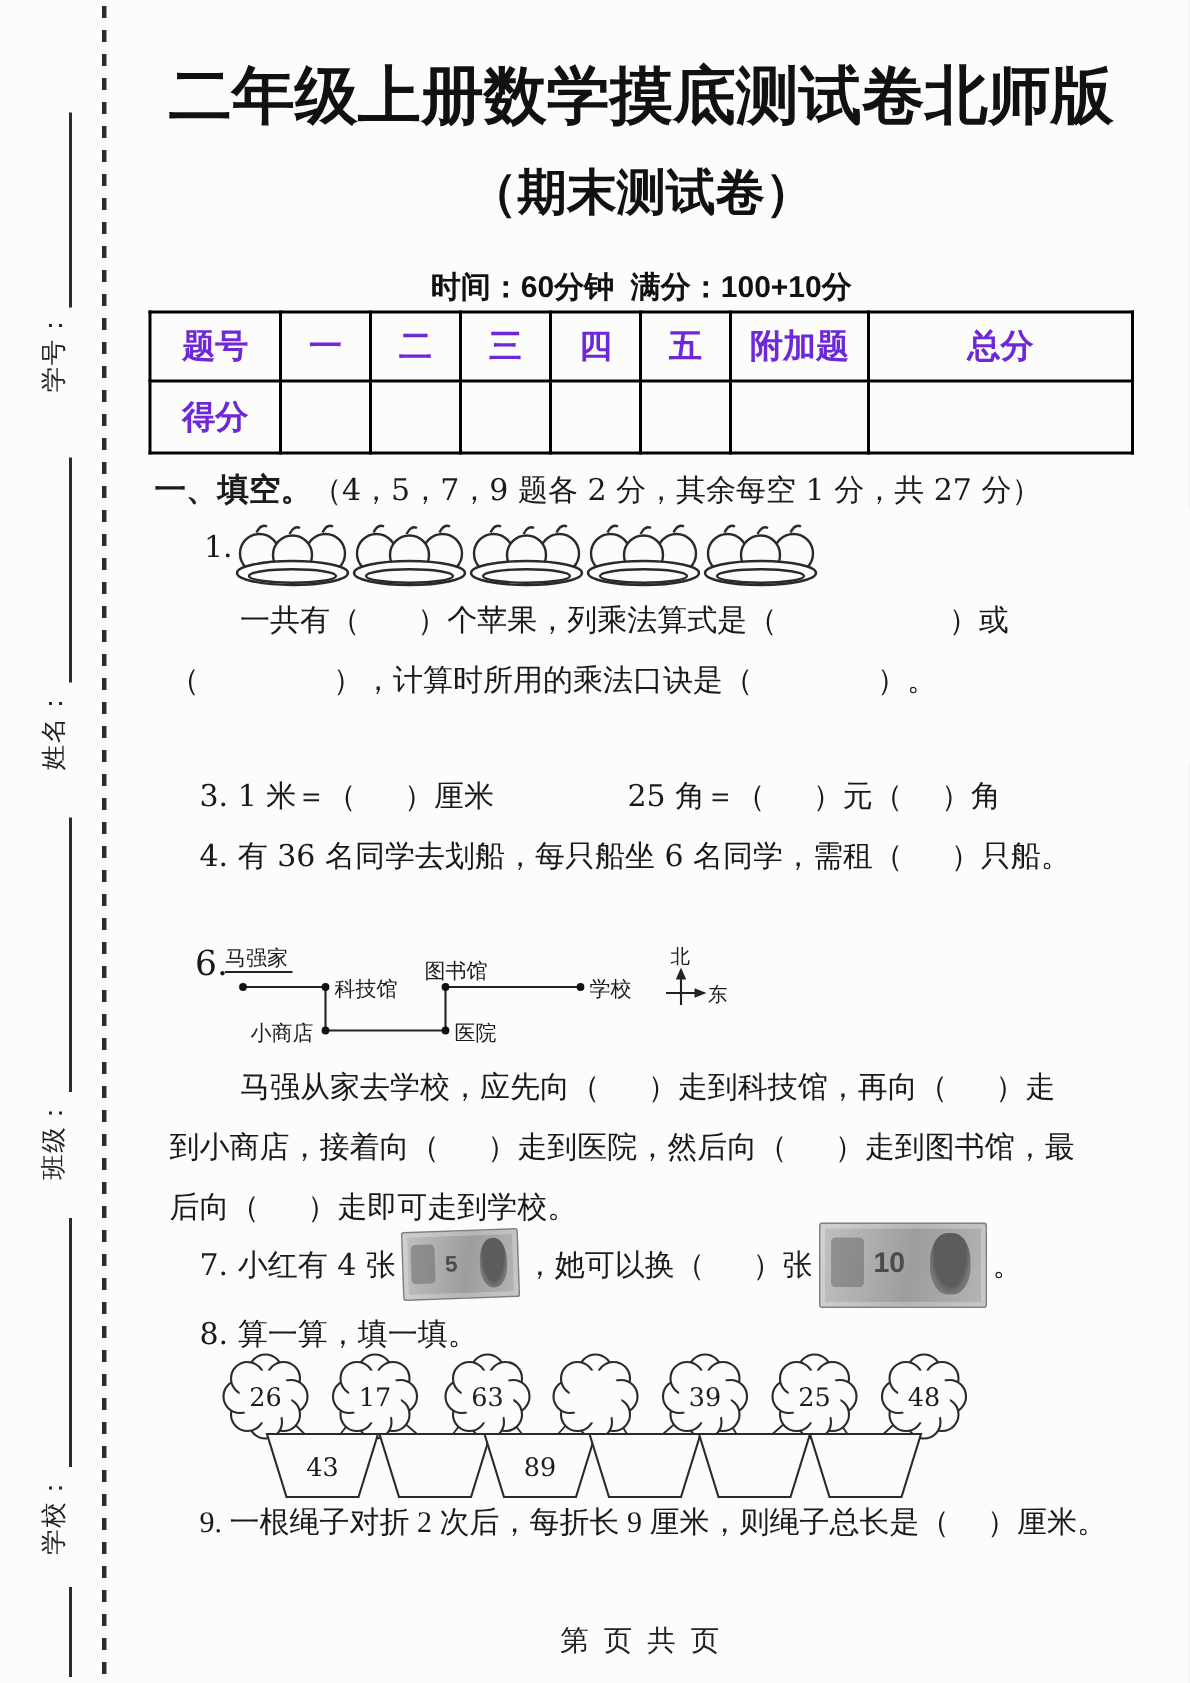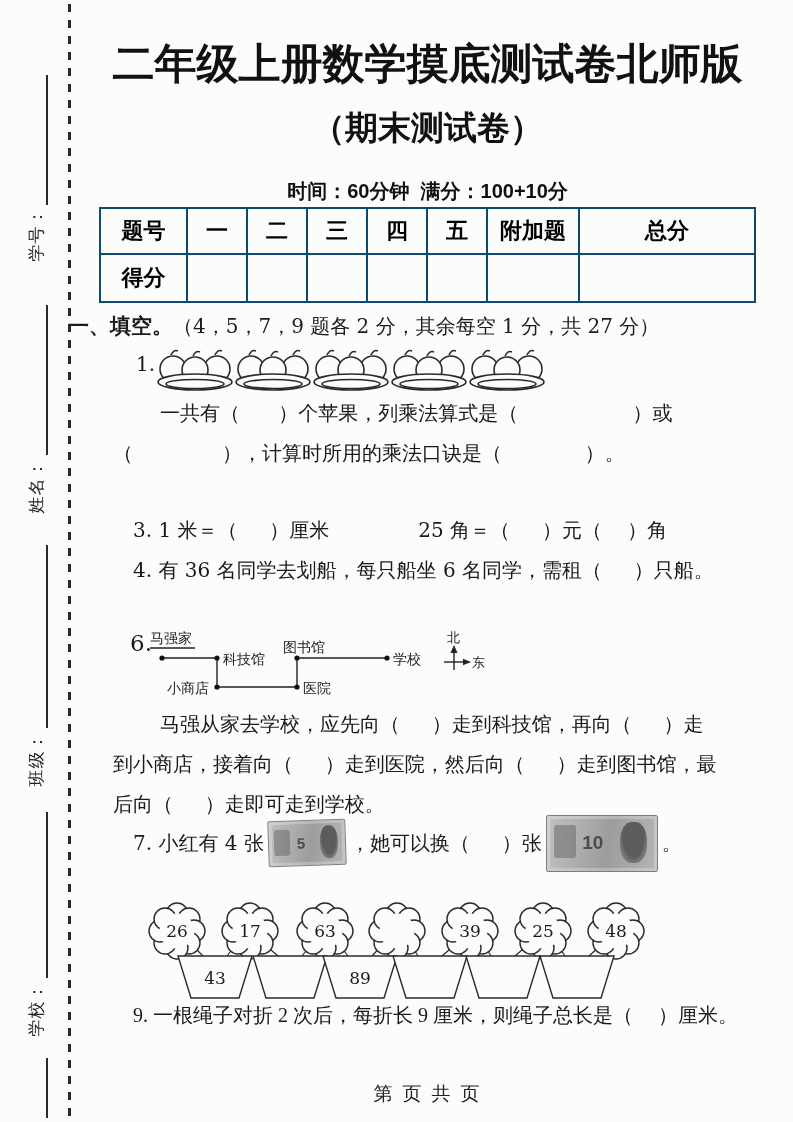--- a/index.html
+++ b/index.html
@@ -20,27 +20,27 @@
     font-family:"Liberation Sans","DejaVu Sans",sans-serif;font-weight:bold;
     font-size:42px;letter-spacing:0px;color:#111;white-space:nowrap;}
   .subtitle{position:absolute;left:100px;top:106px;width:655px;text-align:center;
     font-family:"Liberation Sans","DejaVu Sans",sans-serif;font-weight:bold;
     font-size:33px;color:#111;}
   .info{position:absolute;left:100px;top:178px;width:655px;text-align:center;
     font-family:"Liberation Sans","DejaVu Sans",sans-serif;font-weight:bold;
     font-size:20px;color:#111;white-space:pre;}
   
   .score-table{position:absolute;left:99px;top:207px;border-collapse:collapse;table-layout:fixed;}
-  .score-table td{border:2px solid #0c4a6e;text-align:center;vertical-align:middle;
+  .score-table td{border:2px solid #000000;text-align:center;vertical-align:middle;
     font-family:"Liberation Sans","DejaVu Sans",sans-serif;font-weight:600;
-    font-size:22px;color:#000000;padding:0;}
+    font-size:22px;color:#6d28d9;padding:0;}
   .score-table tr:nth-child(1) td{height:44px;}
   .score-table tr:nth-child(2) td{height:46px;}
   
-  .sec{position:absolute;left:68px;top:312px;white-space:pre;font-size:20px;}
+  .sec{position:absolute;left:103px;top:312px;white-space:pre;font-size:20px;}
   .sec .b{font-family:"Liberation Sans","DejaVu Sans",sans-serif;font-weight:bold;font-size:21px;}
   .qline{position:absolute;white-space:pre;font-size:20px;line-height:26px;color:#191919;}
   .qnum{position:absolute;font-size:20px;color:#191919;}
   svg{position:absolute;overflow:visible;}
   svg text{font-family:"DejaVu Serif","Liberation Serif",serif;fill:#1c1c1c;}
   
   .q7row{position:absolute;left:133px;top:813px;height:60px;display:flex;align-items:center;
     white-space:pre;font-size:20px;}
   .note{position:relative;display:inline-block;background:linear-gradient(100deg,#c2c2c2,#9d9d9d 55%,#b5b5b5);
     border:1px solid #7e7e7e;border-radius:2px;box-shadow:inset 0 0 0 3px rgba(255,255,255,.25);}
@@ -186,20 +186,21 @@
     </span>
     <span>，她可以换（     ）张</span>
     <span class="note note2">
       <span class="seal"></span>
       <span class="denom">10</span>
       <span class="portrait"></span>
     </span>
     <span>。</span>
   </div>
 
+  <div class="qline" style="left:133px;top:876px;">8. 算一算，填一填。</div>
   <svg style="left:120px;top:898px;" width="545" height="104" viewBox="0 0 545 104">
     <defs>
       <g id="cloud" stroke="#2a2a2a" stroke-width="1.4" fill="#fcfcfa">
         <circle cx="0" cy="-17" r="11"></circle>
           <circle cx="12" cy="-12" r="11"></circle>
         <circle cx="17" cy="0" r="11"></circle>
           <circle cx="12" cy="12" r="11"></circle>
         <circle cx="0" cy="17" r="11"></circle>
           <circle cx="-12" cy="12" r="11"></circle>
         <circle cx="-17" cy="0" r="11"></circle>

